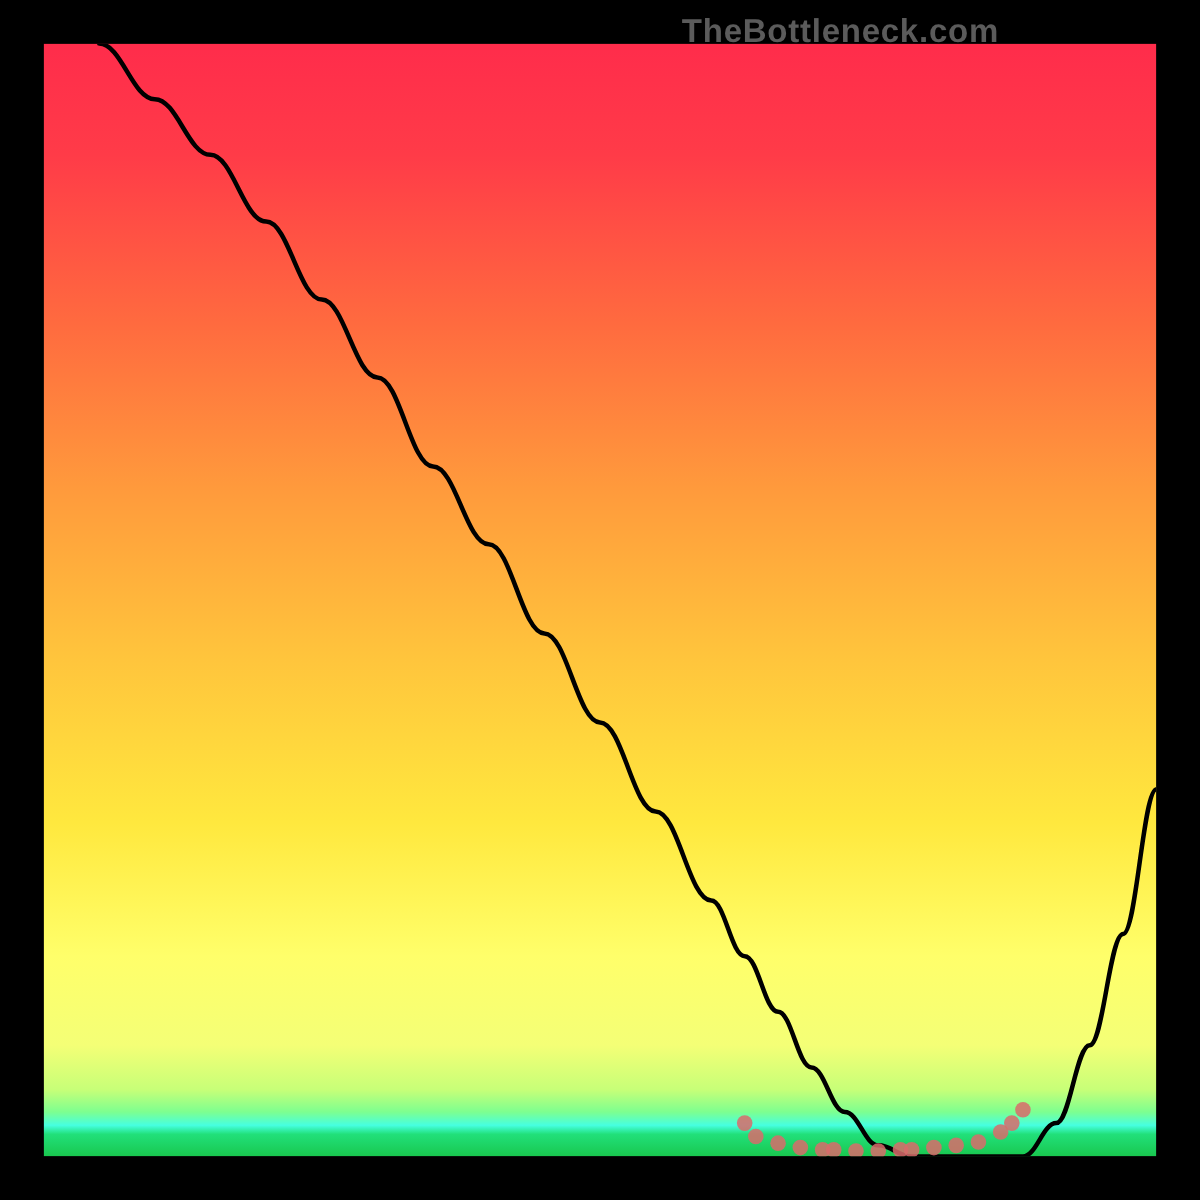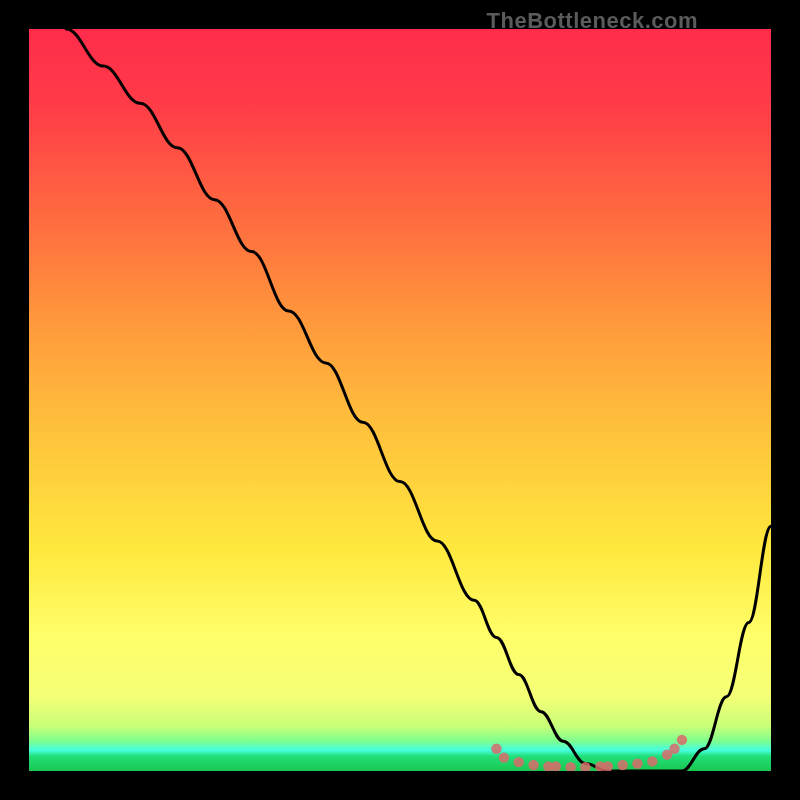--- a/index.html
+++ b/index.html
@@ -10,21 +10,20 @@
     background: #000;
     overflow: hidden;
   }
   .frame {
     position: absolute;
     left: 0;
     top: 0;
     width: 696px;
     height: 800px;
     background: #000;
-    padding-left: 32px;
   }
   .plot {
     position: absolute;
     left: 29px;
     top: 29px;
     width: 742px;
     height: 742px;
     overflow: hidden;
   }
   .watermark {

